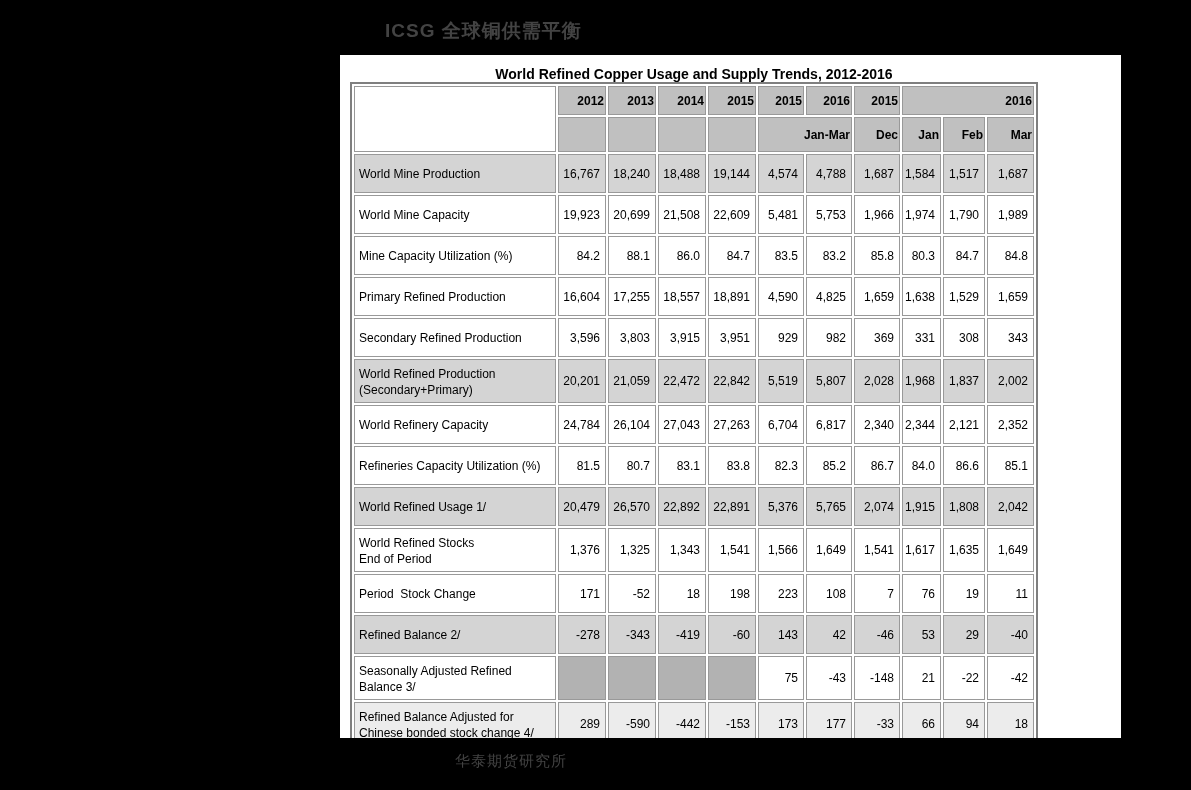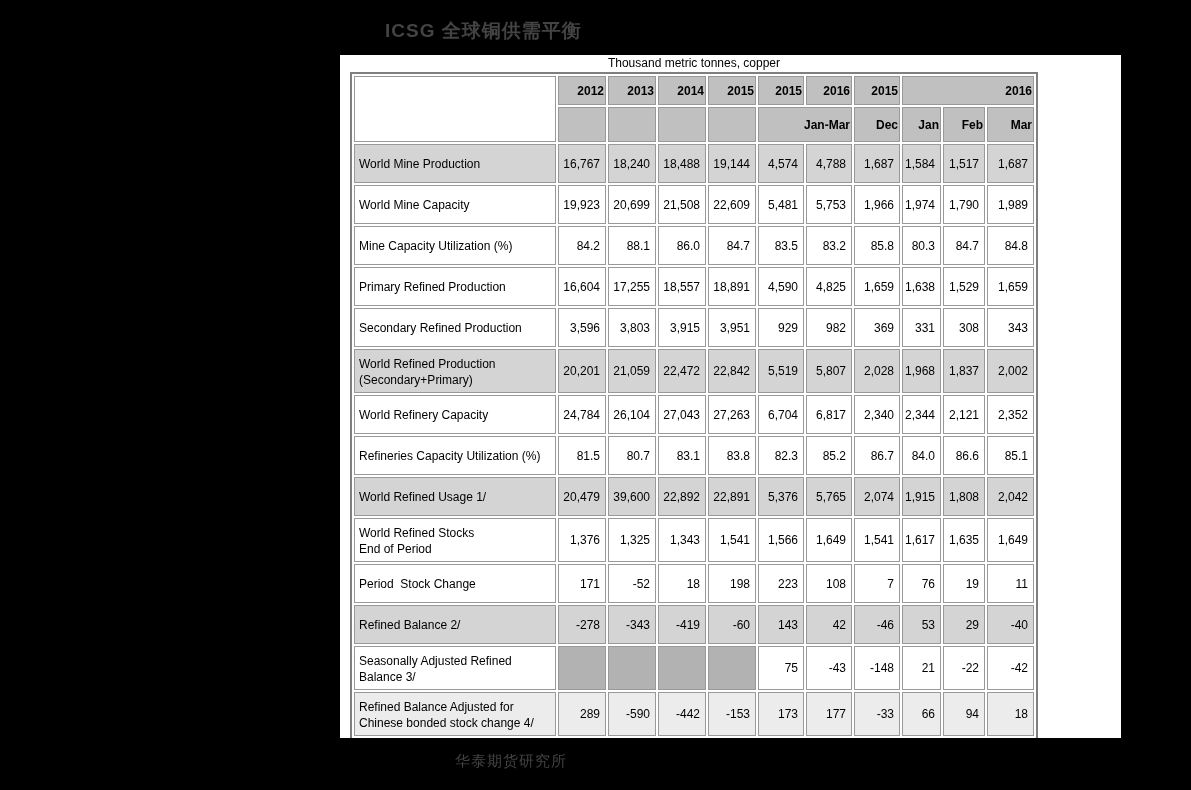--- a/index.html
+++ b/index.html
@@ -83,21 +83,21 @@
   tr.row-light th.label, tr.row-light td{background:var(--light-row,#ececec);}
   tbody td.dark{background:var(--blank-cell,#b2b2b2) !important;}
 </style>
 </head>
 <body>
 
 <div class="top-title">ICSG 全球铜供需平衡</div>
 
 <div class="panel">
   <div class="table-area">
-    <div class="tbl-subtitle">Thousand metric tonnes, copper</div>
+    <div class="tbl-title">World Refined Copper Usage and Supply Trends, 2012-2016</div>
 
     <table class="copper">
       <colgroup>
         <col class="c-label">
           <col class="c-year">
           <col class="c-year">
           <col class="c-year">
           <col class="c-year">
         <col class="c-q">
           <col class="c-q">
@@ -232,21 +232,21 @@
             <td>82.3</td>
             <td>85.2</td>
             <td>86.7</td>
             <td>84.0</td>
             <td>86.6</td>
             <td>85.1</td>
           </tr>
           <tr class="row-gray">
             <th class="label">World Refined Usage 1/</th>
             <td>20,479</td>
-            <td>39,600</td>
+            <td>26,570</td>
             <td>22,892</td>
             <td>22,891</td>
             <td>5,376</td>
             <td>5,765</td>
             <td>2,074</td>
             <td>1,915</td>
             <td>1,808</td>
             <td>2,042</td>
           </tr>
           <tr class="row-white tall">

